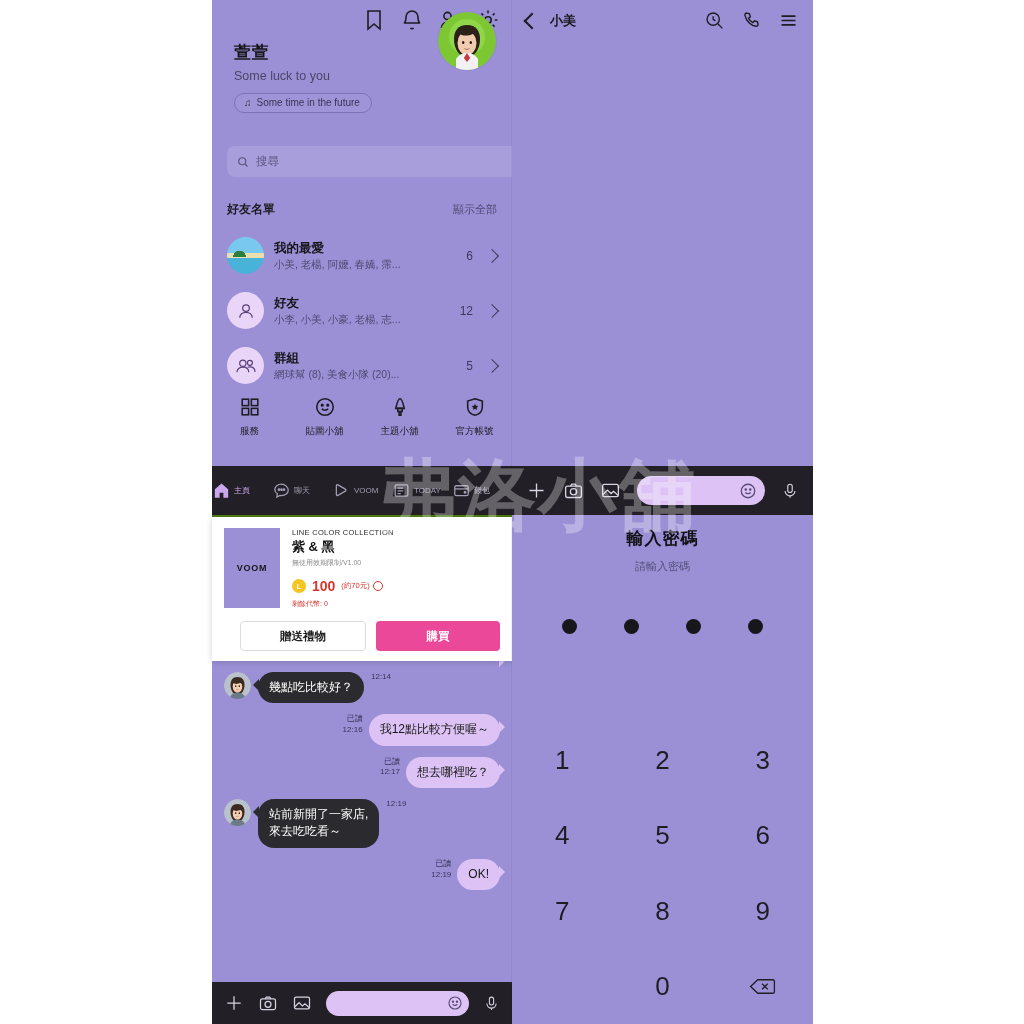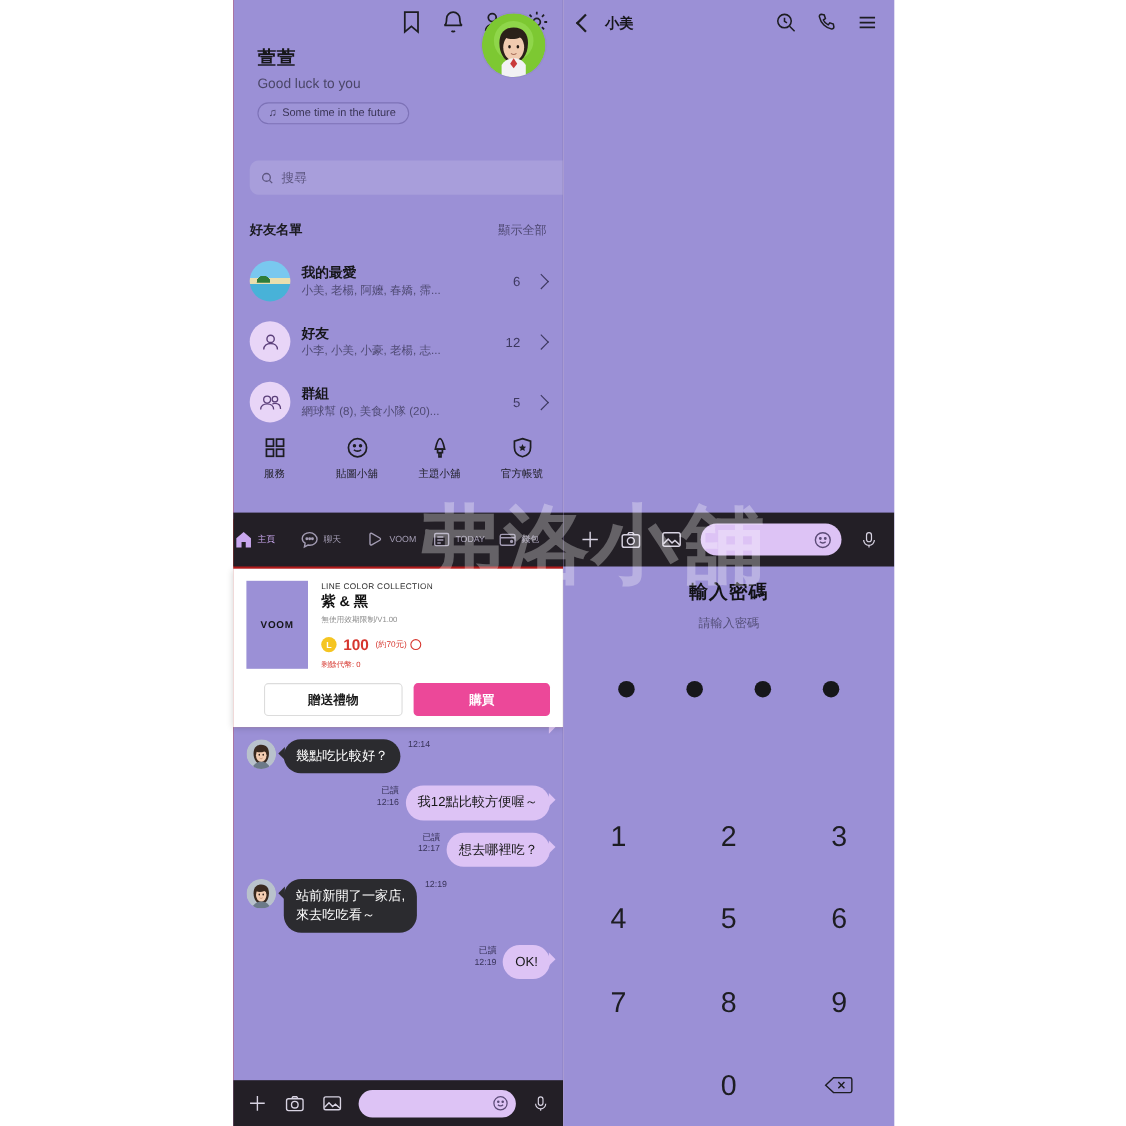--- a/index.html
+++ b/index.html
@@ -8,21 +8,21 @@
     background:#ffffff;
     font-family:"Liberation Sans","DejaVu Sans",sans-serif;
     overflow:hidden;
     position:relative;
   }
   #stage{position:absolute;inset:0;width:1024px;height:1024px;}
 
   
   .panel{position:absolute;overflow:hidden;}
 
-  .left-panel{left:212px;top:0;width:300px;height:1024px;background:#b91c1c;}
+  .left-panel{left:212px;top:0;width:300px;height:1024px;background:#4d7c0f;padding-left:24px;}
   .right-panel{left:512px;top:0;width:301px;height:1024px;background:#9b90d6;}
 
   
   .home{position:absolute;left:0;top:0;width:300px;height:472px;background:#9b90d6;}
 
   .top-icons{position:absolute;right:12px;top:8px;display:flex;gap:14px;align-items:center;}
   .top-icons .ic{width:24px;height:24px;display:block;}
 
   .profile{position:absolute;left:22px;top:43px;right:12px;}
   .pname{font-size:17px;font-weight:bold;color:#17171a;letter-spacing:.5px;line-height:1.2;}
@@ -174,21 +174,21 @@
           <path d="M17.5 13.5v6M14.5 16.5h6"></path>
         </svg>
         <svg class="ic" viewBox="0 0 24 24" fill="none" stroke="#1d1d22" stroke-width="1.6">
           <circle cx="12" cy="12" r="3.2"></circle>
           <path d="M12 2.6v2.6M12 18.8v2.6M21.4 12h-2.6M5.2 12H2.6M18.6 5.4l-1.9 1.9M7.3 16.7l-1.9 1.9M18.6 18.6l-1.9-1.9M7.3 7.3L5.4 5.4"></path>
         </svg>
       </div>
 
       <div class="profile">
         <div class="pname">萱萱</div>
-        <div class="pstatus">Good luck to you</div>
+        <div class="pstatus">Some luck to you</div>
         <div class="pchip">
           <span class="note">♫</span>
           <span>Some time in the future</span>
         </div>
       </div>
 
       <div class="avatar">
         <svg viewBox="0 0 58 58" width="58" height="58">
           <circle cx="29" cy="29" r="29" fill="#7dc832"></circle>
           <circle cx="29" cy="25" r="18" fill="#8fd64a"></circle>

